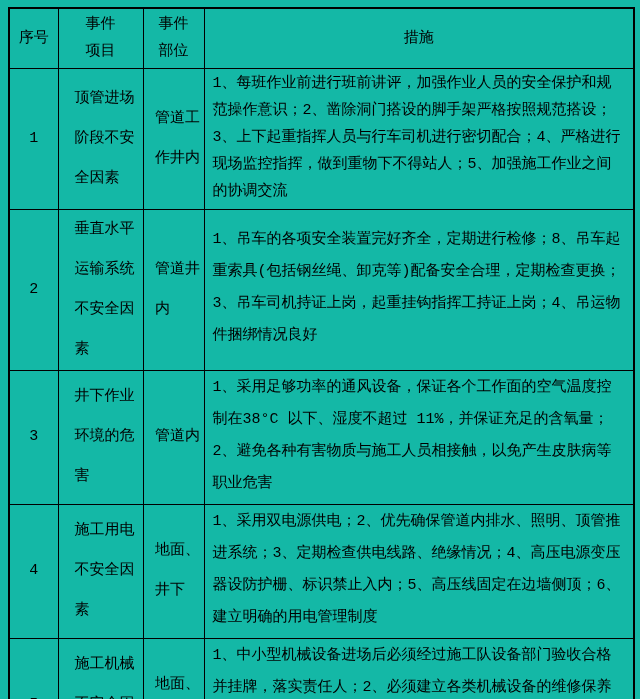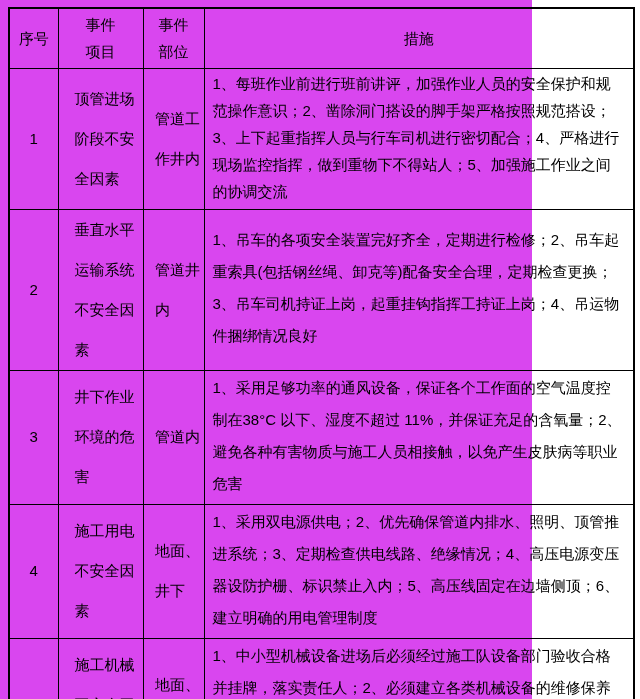--- a/index.html
+++ b/index.html
@@ -3,25 +3,26 @@
 <meta charset="utf-8">
 <style>
   html, body {
     margin: 0;
     padding: 0;
     background: #ffffff;
     font-family: "Liberation Sans", sans-serif;
     color: #000000;
   }
   .page {
-    width: 532px;
+    width: 640px;
     height: 699px;
-    background: #d946ef;
+    background: #14b8a6;
     box-sizing: border-box;
     padding: 7px 0 0 8px;
+    font-family: Liberation Mono, monospace;
   }
   table.doc-table {
     border-collapse: collapse;
     table-layout: fixed;
     width: 625px;
     border: 2px solid #000000;
   }
   th, td {
     border: 1px solid #000000;
     font-weight: normal;
@@ -95,21 +96,21 @@
           <td class="measures">1、每班作业前进行班前讲评，加强作业人员的安全保护和规范操作意识；2、凿除洞门搭设的脚手架严格按照规范搭设；3、上下起重指挥人员与行车司机进行密切配合；4、严格进行现场监控指挥，做到重物下不得站人；5、加强施工作业之间的协调交流</td>
         </tr>
         <tr class="r1">
           <td class="serial">2</td>
           <td class="item"><div class="cell-text">垂直水平
 运输系统
 不安全因
 素</div></td>
           <td class="location"><div class="cell-text">管道井
 内</div></td>
-          <td class="measures">1、吊车的各项安全装置完好齐全，定期进行检修；2、吊车起重索具(包括钢丝绳、卸克等)配备安全合理，定期检查更换；3、吊车司机持证上岗，起重挂钩指挥工持证上岗；4、吊运物件捆绑情况良好</td>
+          <td class="measures">1、吊车的各项安全装置完好齐全，定期进行检修；8、吊车起重索具(包括钢丝绳、卸克等)配备安全合理，定期检查更换；3、吊车司机持证上岗，起重挂钩指挥工持证上岗；4、吊运物件捆绑情况良好</td>
         </tr>
         <tr class="r2">
           <td class="serial">3</td>
           <td class="item"><div class="cell-text">井下作业
 环境的危
 害</div></td>
           <td class="location"><div class="cell-text">管道内</div></td>
           <td class="measures">1、采用足够功率的通风设备，保证各个工作面的空气温度控制在38°C 以下、湿度不超过 11%，并保证充足的含氧量；2、避免各种有害物质与施工人员相接触，以免产生皮肤病等职业危害</td>
         </tr>
         <tr class="r3">

